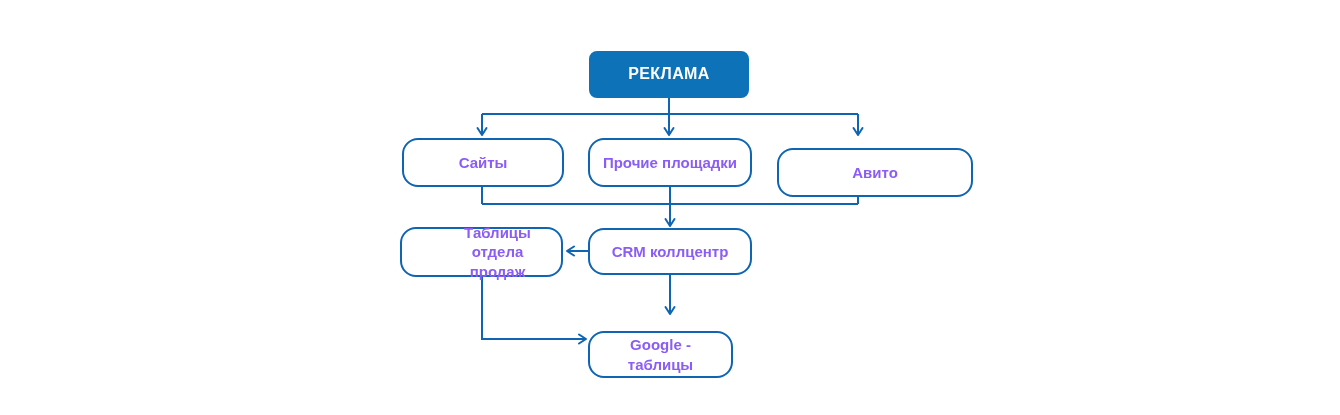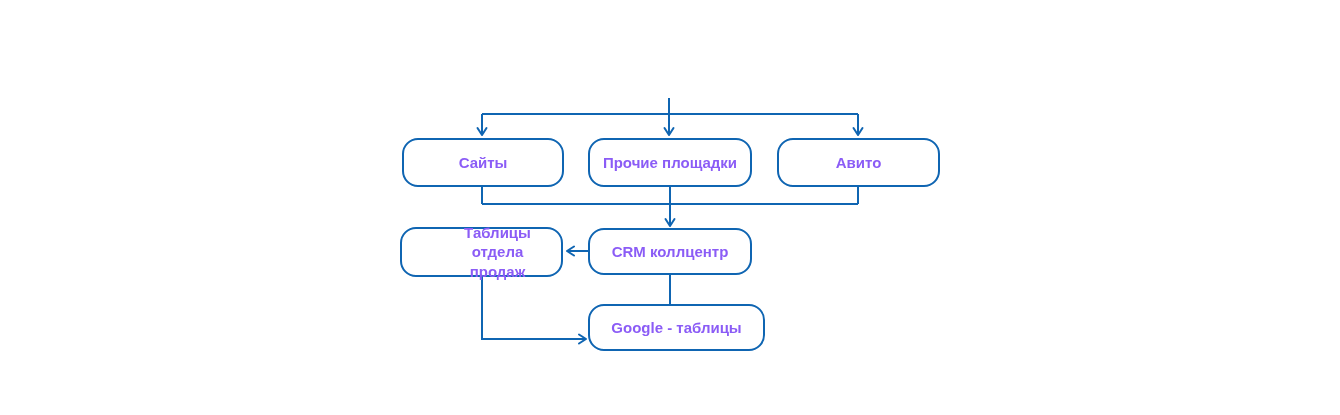--- a/index.html
+++ b/index.html
@@ -40,24 +40,24 @@
     background: #0d72b8;
     border-color: #0d72b8;
     color: #ffffff;
     font-size: 16px;
     border-radius: 8px;
     letter-spacing: 0.4px;
   }
   #n-reklama { left: 589px; top: 51px;  width: 160px; height: 47px; }
   #n-sajty   { left: 402px; top: 138px; width: 162px; height: 49px; }
   #n-prochie { left: 588px; top: 138px; width: 164px; height: 49px; text-align: center; }
-  #n-avito   { left: 777px; top: 138px; width: 163px; height: 49px; padding-left: 8px; }
+  #n-avito   { left: 777px; top: 148px; width: 196px; height: 49px; padding-left: 8px; }
   #n-tablicy { left: 400px; top: 227px; width: 163px; height: 50px; padding-left: 40px; }
   #n-crm     { left: 588px; top: 228px; width: 164px; height: 47px; justify-content: center; }
-  #n-google  { left: 588px; top: 304px; width: 177px; height: 47px; }
+  #n-google  { left: 588px; top: 331px; width: 145px; height: 47px; }
 </style>
 </head>
 <body>
 
 <div class="canvas">
 
   <svg class="edges" width="1340" height="415" viewBox="0 0 1340 415">
     <defs>
       <marker id="arrowhead" markerUnits="userSpaceOnUse" markerWidth="12" markerHeight="12" viewBox="0 0 12 12" refX="9" refY="6" orient="auto">
         <path d="M2,1.5 L9,6 L2,10.5" fill="none" stroke-width="2" stroke-linejoin="round" stroke-linecap="round" stroke="#0f65b2"></path>
@@ -79,20 +79,23 @@
       <path d="M670,204 L670,226" marker-end="url(#arrowhead)"></path>
 
       <path d="M588,251 L567,251" marker-end="url(#arrowhead)"></path>
 
       <path d="M670,275 L670,314" marker-end="url(#arrowhead)"></path>
 
       <path d="M482,277 L482,339 L586,339" marker-end="url(#arrowhead)"></path>
     </g>
   </svg>
 
+  <div class="node node--filled" id="n-reklama">
+    <span>РЕКЛАМА</span>
+  </div>
 
   <div class="node" id="n-sajty">
     <span>Сайты</span>
   </div>
 
   <div class="node" id="n-prochie">
     <span>Прочие площадки</span>
   </div>
 
   <div class="node" id="n-avito">

